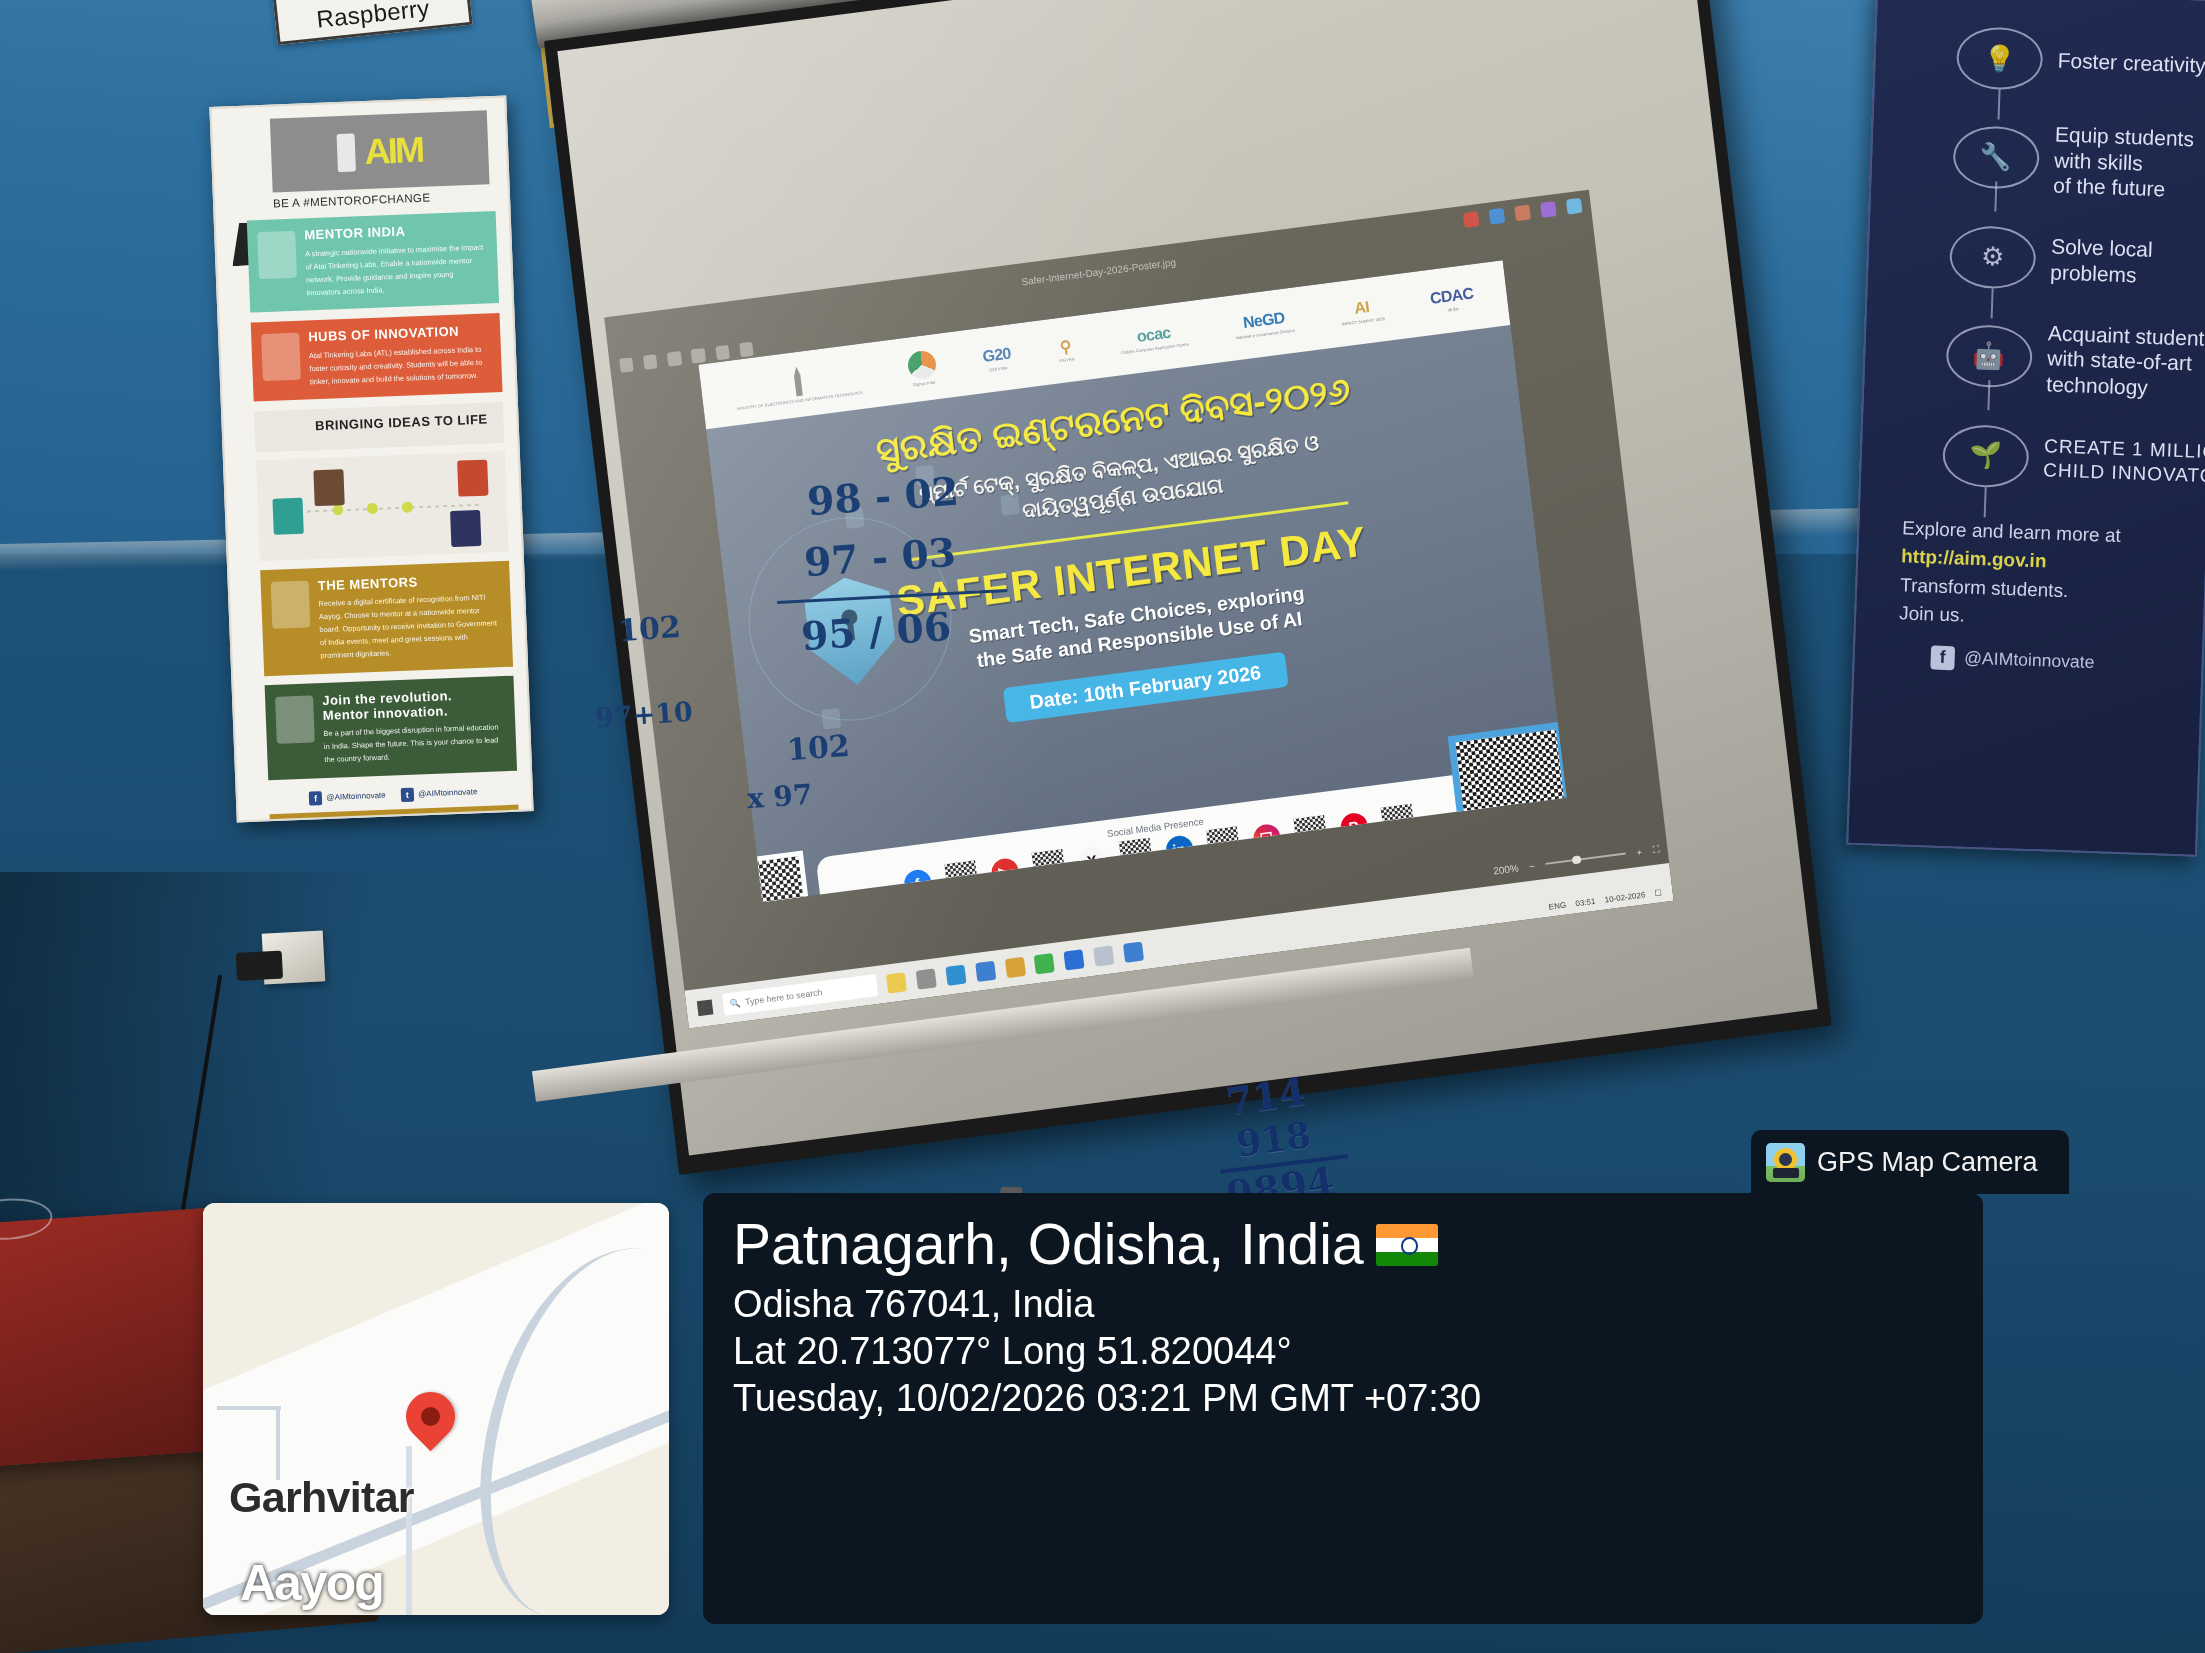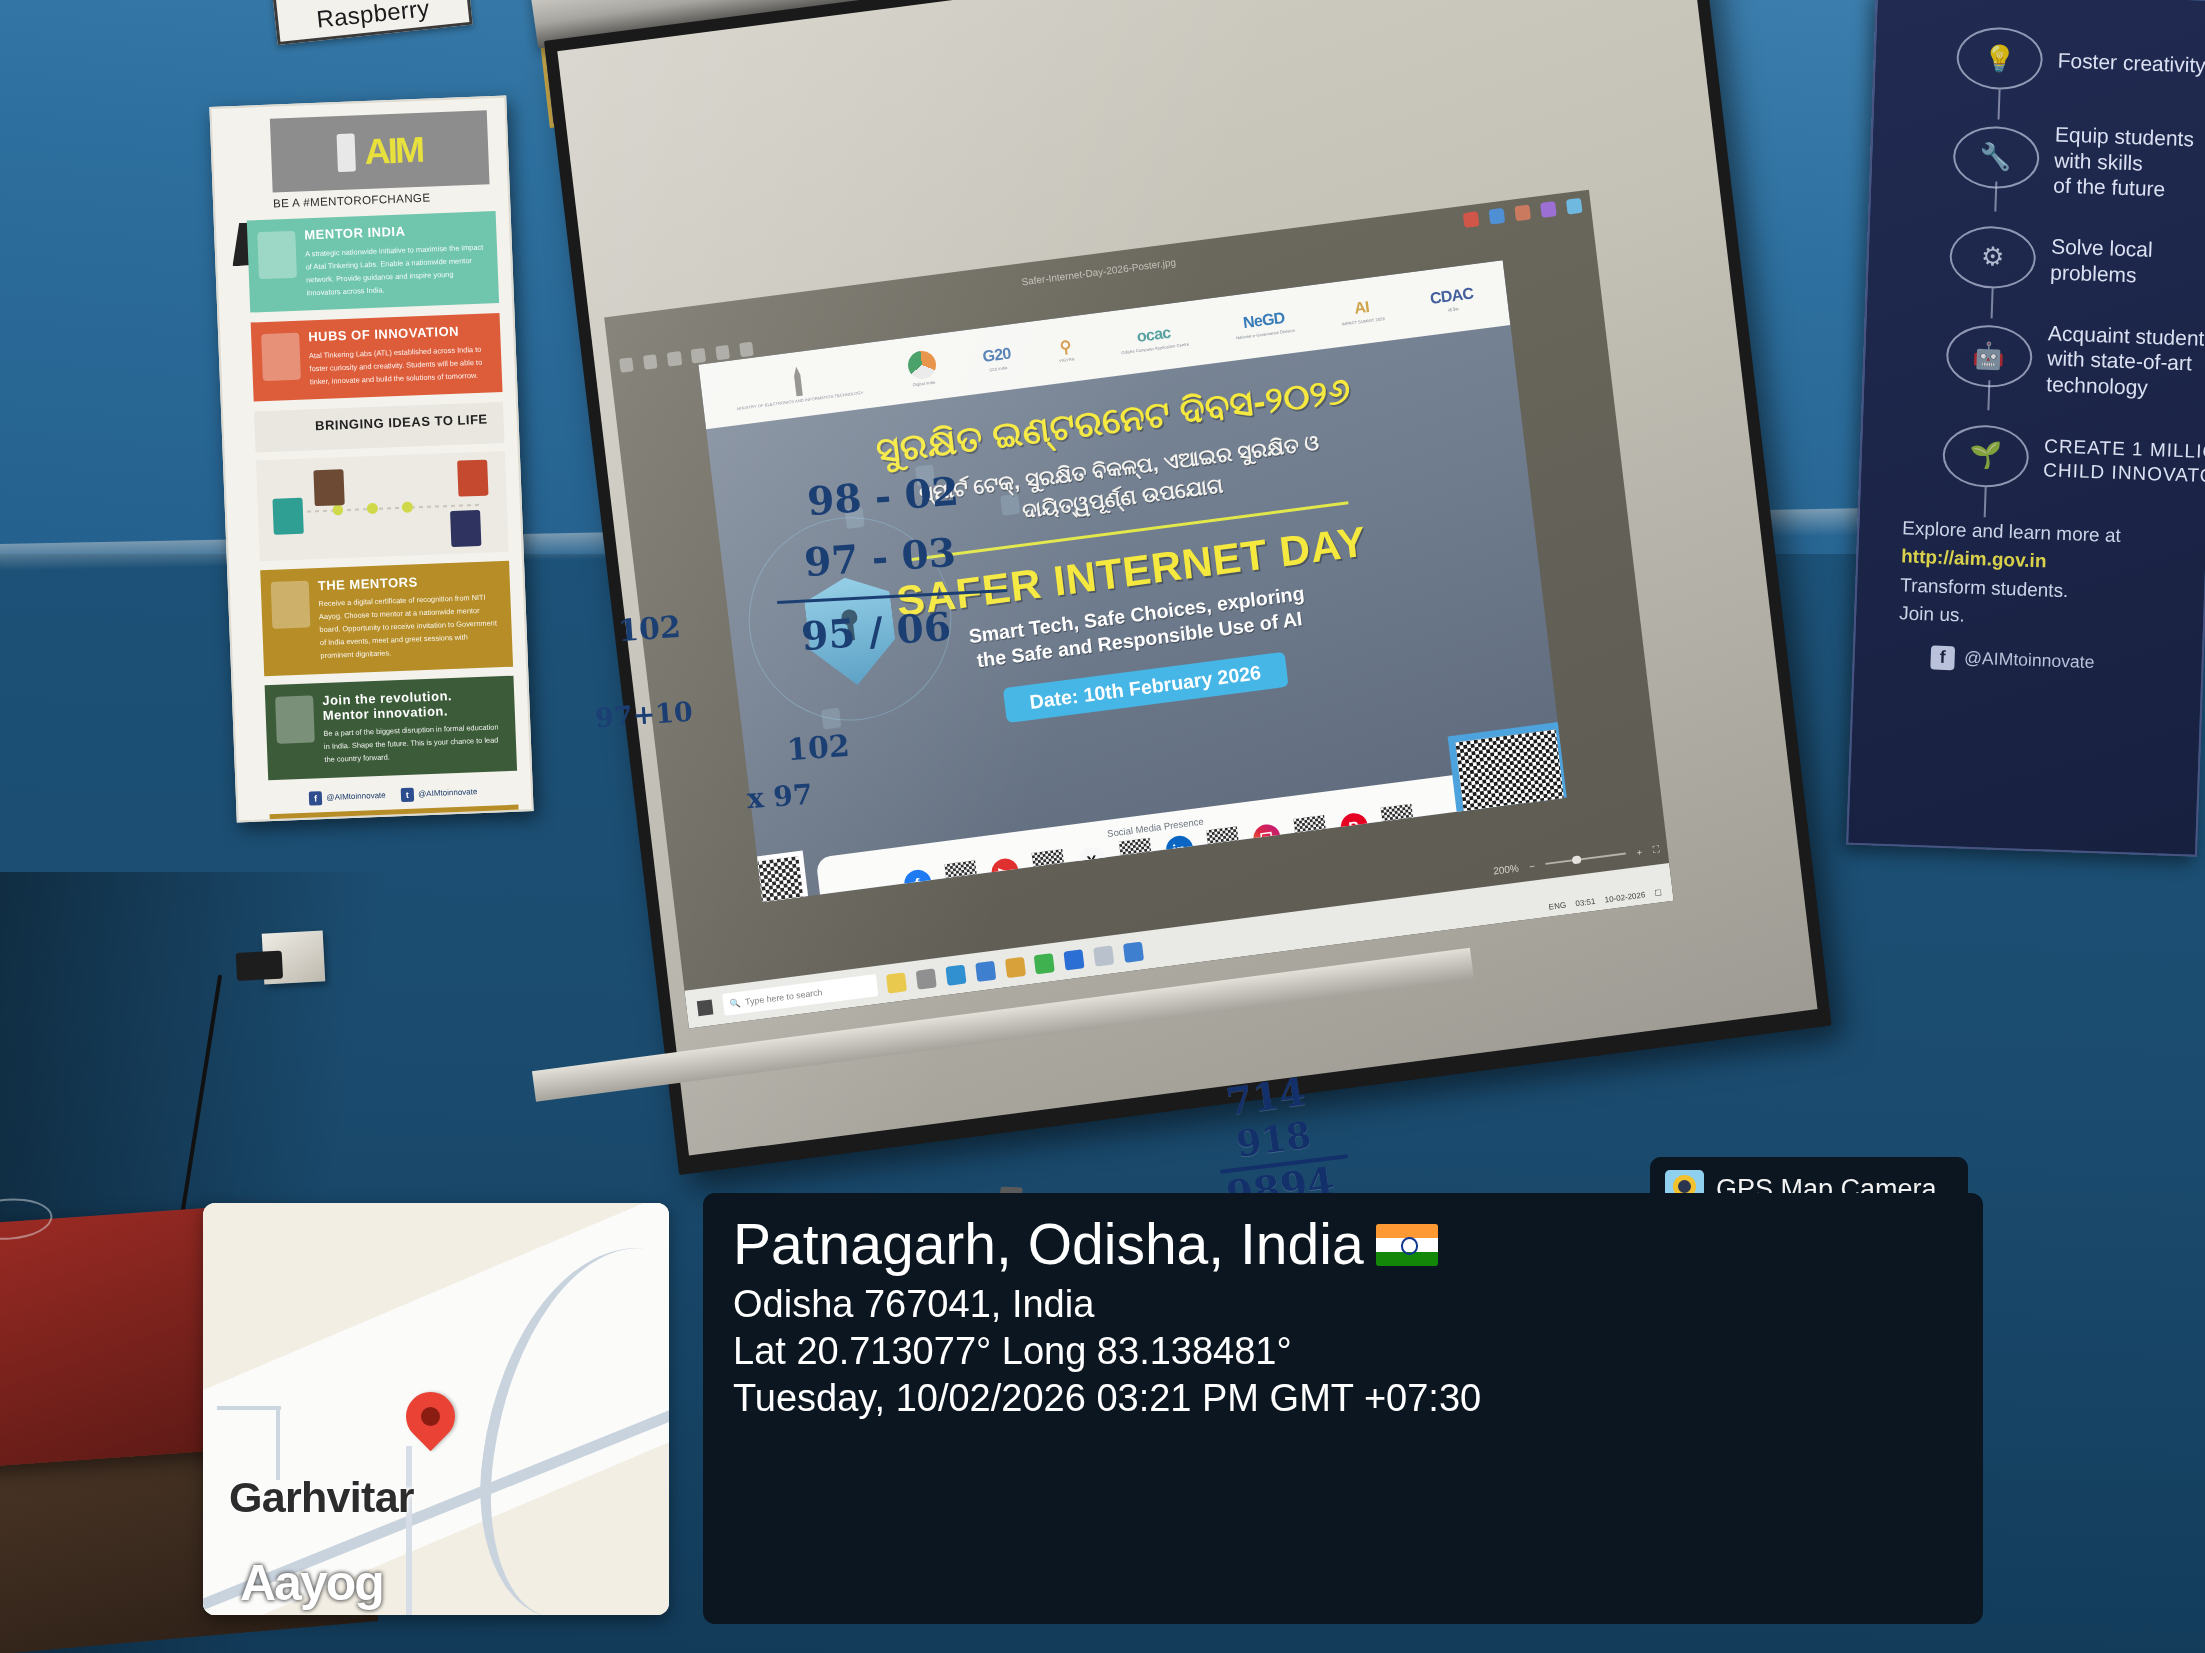--- a/index.html
+++ b/index.html
@@ -251,23 +251,23 @@
     background:#111; transform:rotate(9deg); border-radius:2px; }
   .wire2 { position:absolute; left:95px; top:1243px; width:155px; height:4px;
     background:#111; transform:rotate(6deg); border-radius:2px; }
   .table { position:absolute; left:-41px; top:1216px; width:270px; height:243px;
     background:linear-gradient(165deg,#9c2b24,#5d1a16); transform:rotate(-4deg);
     box-shadow:0 6.8px 20px rgba(0,0,0,.5); }
   .table .glass { position:absolute; left:13.5px; top:-23px; width:88px; height:41px;
     border:2px solid rgba(230,235,240,.45); border-radius:50%; }
 
   
-  .gps-badge { position:absolute; left:1650px; top:1130px; width:318px; height:64px;
+  .gps-badge { position:absolute; left:1751px; top:1130px; width:318px; height:64px;
     background:#0c1620; border-radius:10.8px 10.8px 0 0; display:flex; align-items:center;
-    gap:12px; padding-left:15px;margin-top:27px; }
+    gap:12px; padding-left:15px; }
   .gps-badge .appicon { width:39px; height:39px; border-radius:4.7px;
     background:linear-gradient(180deg,#8fd0ef 0%,#8fd0ef 58%,#7bbf63 58%,#6fae59 100%);
     position:relative; flex:0 0 auto; }
   .gps-badge .appicon .lens { position:absolute; left:8px; top:5.4px; width:23px;
     height:23px; border-radius:50%; background:#f2c12e; }
   .gps-badge .appicon .lens:after { content:""; position:absolute; left:4.7px; top:4.7px;
     width:13.5px; height:13.5px; border-radius:50%; background:#2b3550; }
   .gps-badge .appicon .cam { position:absolute; left:6.8px; bottom:3.4px; width:26px;
     height:10px; border-radius:2px; background:#1f2432; }
   .gps-badge .label { font-size:27px; color:#f2f2f2; }
@@ -623,21 +623,21 @@
     </span>
     <span class="label">GPS Map Camera</span>
   </div>
 
   <div class="gps-panel">
     <div class="gps-title">
       <span>Patnagarh, Odisha, India</span>
       <span class="flag"></span>
     </div>
     <div class="gps-line">Odisha 767041, India</div>
-    <div class="gps-line">Lat 20.713077° Long 83.138481°</div>
+    <div class="gps-line">Lat 20.713077° Long 51.820044°</div>
     <div class="gps-line">Tuesday, 10/02/2026 03:21 PM GMT +07:30</div>
   </div>
 
   <div class="map-thumb">
     <span class="land"></span>
     <span class="white-wedge"></span>
     <span class="road-main"></span>
     <span class="road-curve"></span>
     <span class="road-v"></span>
     <span class="road-sm"></span>

